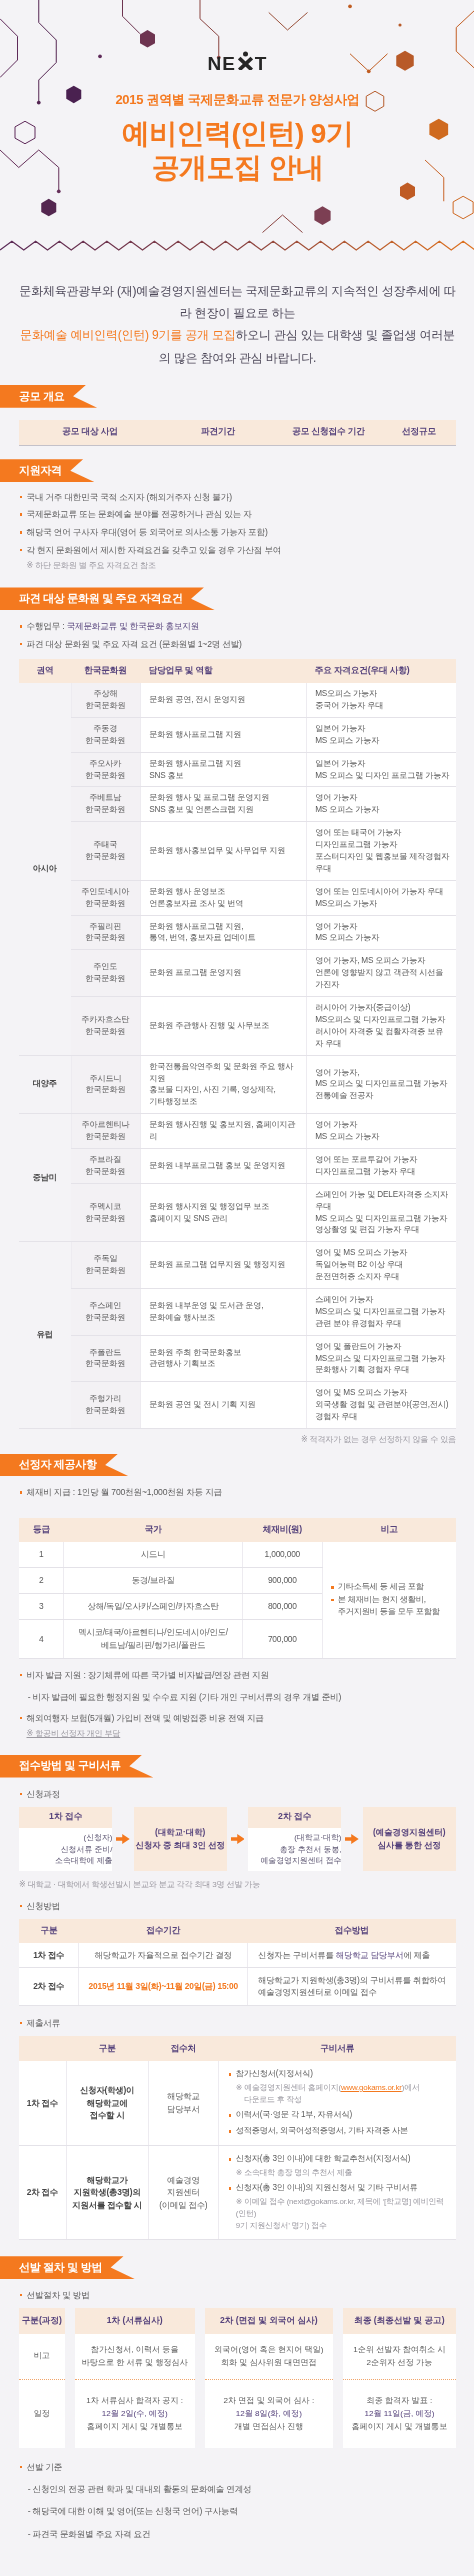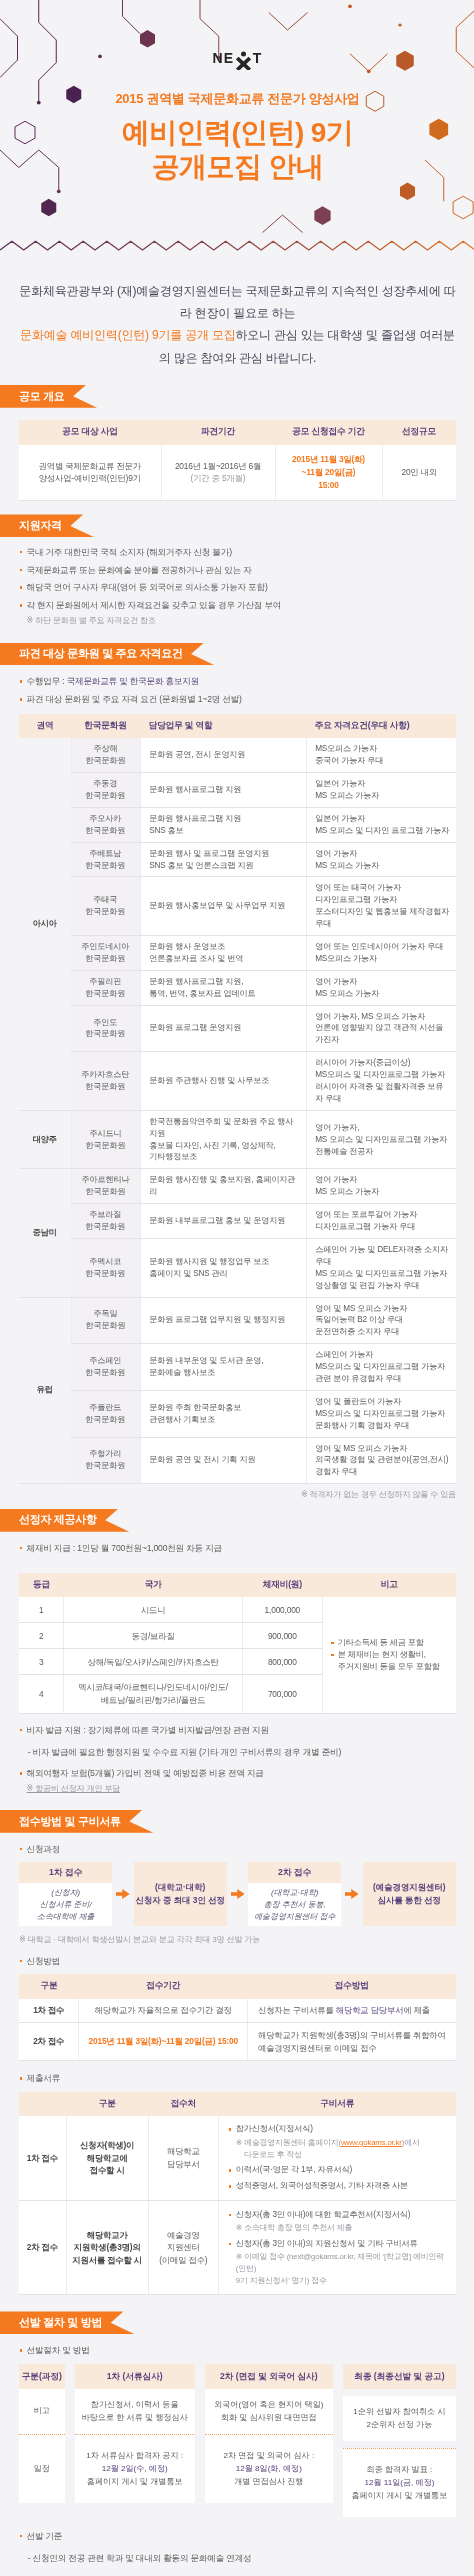--- a/index.html
+++ b/index.html
@@ -9,22 +9,22 @@
   }
   *{margin:0;padding:0;box-sizing:border-box;}
   body{width:475px;height:2576px;overflow:hidden;background:var(--pagebg);
        font-family:"Liberation Sans","DejaVu Sans",sans-serif;color:var(--text);}
   .content{padding:0 19px;}
 
   
   .hero{position:relative;height:255px;}
   .hero svg.pattern{position:absolute;inset:0;}
   .hero-inner{position:relative;z-index:1;text-align:center;padding-top:51px;}
-  .logo{display:inline-flex;gap:1.2px;color:#262626;
-        font-weight:bold;font-size:14px;letter-spacing:1.2px;line-height:1;}
+  .logo{display:inline-flex;align-items:flex-end;gap:1.2px;color:#262626;
+        font-weight:bold;font-size:19px;letter-spacing:1.2px;line-height:1;}
   .logo .glyph{display:inline-block;margin:0 0.6px;}
   .hero-sub{margin-top:17.5px;color:var(--orange);font-size:13px;font-weight:bold;letter-spacing:-0.3px;}
   .hero-title{margin-top:8.7px;color:var(--orange);font-size:28px;font-weight:bold;
               line-height:1.22;letter-spacing:-0.6px;}
 
   
   .intro{margin-top:25px;text-align:center;font-size:12px;line-height:1.85;color:#4c4758;letter-spacing:-0.2px;}
   .intro .hl{color:var(--orange);}
 
   
@@ -66,21 +66,21 @@
   .rb{position:relative;padding-left:6.2px;line-height:1.5;}
   .rb::before{content:"";position:absolute;left:0;top:5px;width:2.5px;height:2.5px;background:var(--orange);}
   .rb-cont{padding-left:6.2px;line-height:1.5;}
 
   
   .flow{display:flex;align-items:center;gap:3.7px;margin-top:6.2px;}
   .fbox{width:95px;height:64px;display:flex;flex-direction:column;}
   .fbox .fhead{background:var(--beige);color:var(--purple);font-weight:bold;font-size:8.7px;
                text-align:center;padding:4.4px 0;}
   .fbox .fbody{background:#fff;flex:1;display:flex;flex-direction:column;justify-content:center;
-               text-align:center;font-size:7.9px;line-height:1.5;color:#5d5672;font-style:italic;}
+               text-align:right;font-size:7.9px;line-height:1.5;color:#5d5672;}
   .fbox.solid{background:var(--beige);justify-content:center;text-align:center;
               color:var(--purple);font-weight:bold;font-size:8.4px;line-height:1.6;}
   .farrow{flex:0 0 auto;display:flex;align-items:center;}
 
   
   .t-method td.m-kind{font-weight:bold;color:#474747;}
   .t-method td.m-how{text-align:left;padding-left:10px;}
   .t-docs td{padding:6.2px 5px;}
   .t-docs td.d-kind{font-weight:bold;color:#474747;}
   .t-docs td.d-col2{font-weight:bold;color:#474747;}
@@ -93,21 +93,21 @@
 
   
   .selgrid{display:flex;gap:10px;margin-top:6.2px;}
   .selcol{display:flex;flex-direction:column;}
   .selcol .shead{background:var(--beige);color:var(--purple);font-weight:bold;font-size:8.6px;
                  text-align:center;padding:6.9px 1.2px;}
   .selcol .scell{background:#fff;text-align:center;font-size:8.1px;line-height:1.6;
                  display:flex;flex-direction:column;justify-content:center;padding:5px 2.5px;}
   .selcol .c1{height:45px;}
   .selcol .c2{height:69px;border-top:1.2px dotted #f2a568;}
-  .w-label{width:46px;}.w-b1{width:121px;}.w-b2{width:129px;}.w-b3{width:114px;gap:7px;}
+  .w-label{width:46px;}.w-b1{width:121px;}.w-b2{width:129px;}.w-b3{width:114px;}
 
   .right{text-align:right;}
   .underline{text-decoration:underline;}
 </style>
 </head>
 <body>
 
 <div class="hero">
   <svg class="pattern" width="475" height="255" viewBox="0 0 760 408">
     <defs>
@@ -184,36 +184,20 @@
         <col style="width:114px">
         <col style="width:107px">
         <col style="width:74px">
       </colgroup>
     <tbody>
         <tr>
       <th>공모 대상 사업</th>
       <th>파견기간</th>
       <th>공모 신청접수 기간</th>
       <th>선정규모</th>
-    </tr>
-    <tr>
-      <td>
-            <div>권역별 국제문화교류 전문가</div>
-            <div>양성사업-예비인력(인턴)9기</div>
-          </td>
-      <td>
-        <div>2016년 1월~2016년 6월</div>
-        <div class="gray">(기간 중 5개월)</div>
-      </td>
-      <td class="orange-b">
-            <div>2015년 11월 3일(화)</div>
-            <div>~11월 20일(금)</div>
-            <div>15:00</div>
-          </td>
-      <td>20인 내외</td>
     </tr>
   </tbody>
     </table>
 </div>
 
 <div style="margin-top:13.7px;">
   <div class="ribbon">지원자격</div>
 </div>
 <div class="content" style="margin-top:8.7px;">
   <div>

